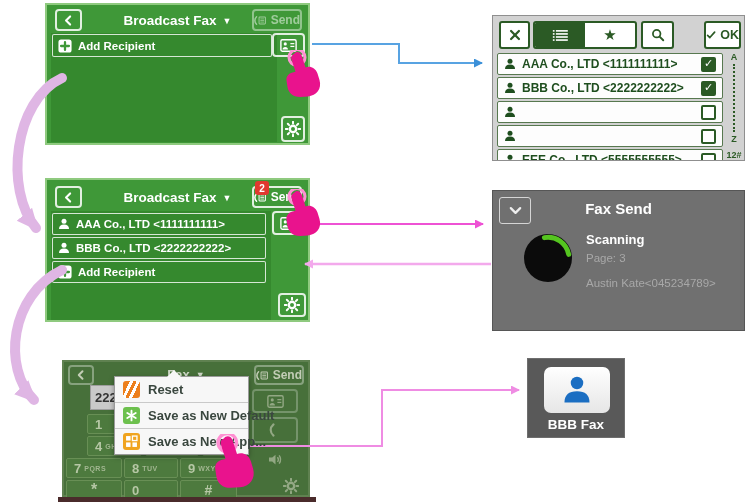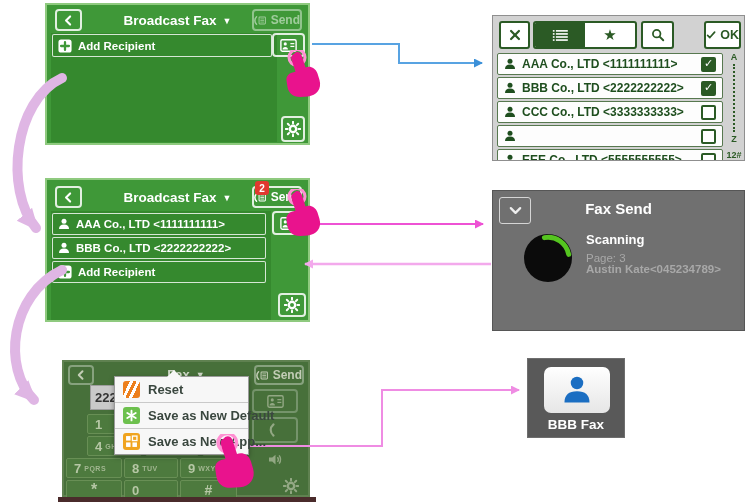--- a/index.html
+++ b/index.html
@@ -236,21 +236,20 @@
       <svg width="12" height="12" fill="#1e4e1e">
         <use href="#i-person"></use>
       </svg>
       <span>BBB Co., LTD &lt;2222222222&gt;</span>
       <span class="cb checked"></span>
     </div>
   <div class="crow" style="left:4px;top:85px;width:226px;height:22px;">
       <svg width="12" height="12" fill="#1e4e1e">
         <use href="#i-person"></use>
       </svg>
-      <span>CCC Co., LTD &lt;3333333333&gt;</span>
       <span class="cb"></span>
     </div>
   <div class="crow" style="left:4px;top:109px;width:226px;height:22px;">
       <svg width="12" height="12" fill="#1e4e1e">
         <use href="#i-person"></use>
       </svg>
       <span class="cb"></span>
     </div>
   <div class="crow" style="left:4px;top:133px;width:226px;height:22px;">
       <svg width="12" height="12" fill="#1e4e1e">
@@ -320,21 +319,21 @@
         <use href="#i-chevd"></use>
       </svg>
     </div>
   <div class="fs-title" style="top:9px;">Fax Send</div>
   <svg class="abs" style="left:28px;top:40px;" width="54" height="54" viewBox="0 0 54 54">
     <circle cx="27" cy="27" r="24" fill="#0b0b0b"></circle>
     <path d="M23.4 6.6 A21 21 0 0 1 47.7 23.4" fill="none" stroke="#55c520" stroke-width="5" stroke-linecap="round"></path>
   </svg>
   <div class="fs-status" style="left:93px;top:41px;">Scanning</div>
   <div class="fs-sub" style="left:93px;top:61px;">Page: 3</div>
-  <div class="fs-sub" style="left:93px;top:72px;font-weight:bold;">Austin Kate&lt;045234789&gt;</div>
+  <div class="fs-sub" style="left:93px;top:86px;">Austin Kate&lt;045234789&gt;</div>
 </div>
 
 <div class="panel green dim" style="left:62px;top:360px;width:248px;height:137px;">
   <div class="hbtn" style="left:4px;top:3px;width:26px;height:20px;">
       <svg width="12" height="12">
         <use href="#i-chevl"></use>
       </svg>
     </div>
   <div class="ptitle" style="top:5px;font-size:13px;">
       <span>Fax</span>

